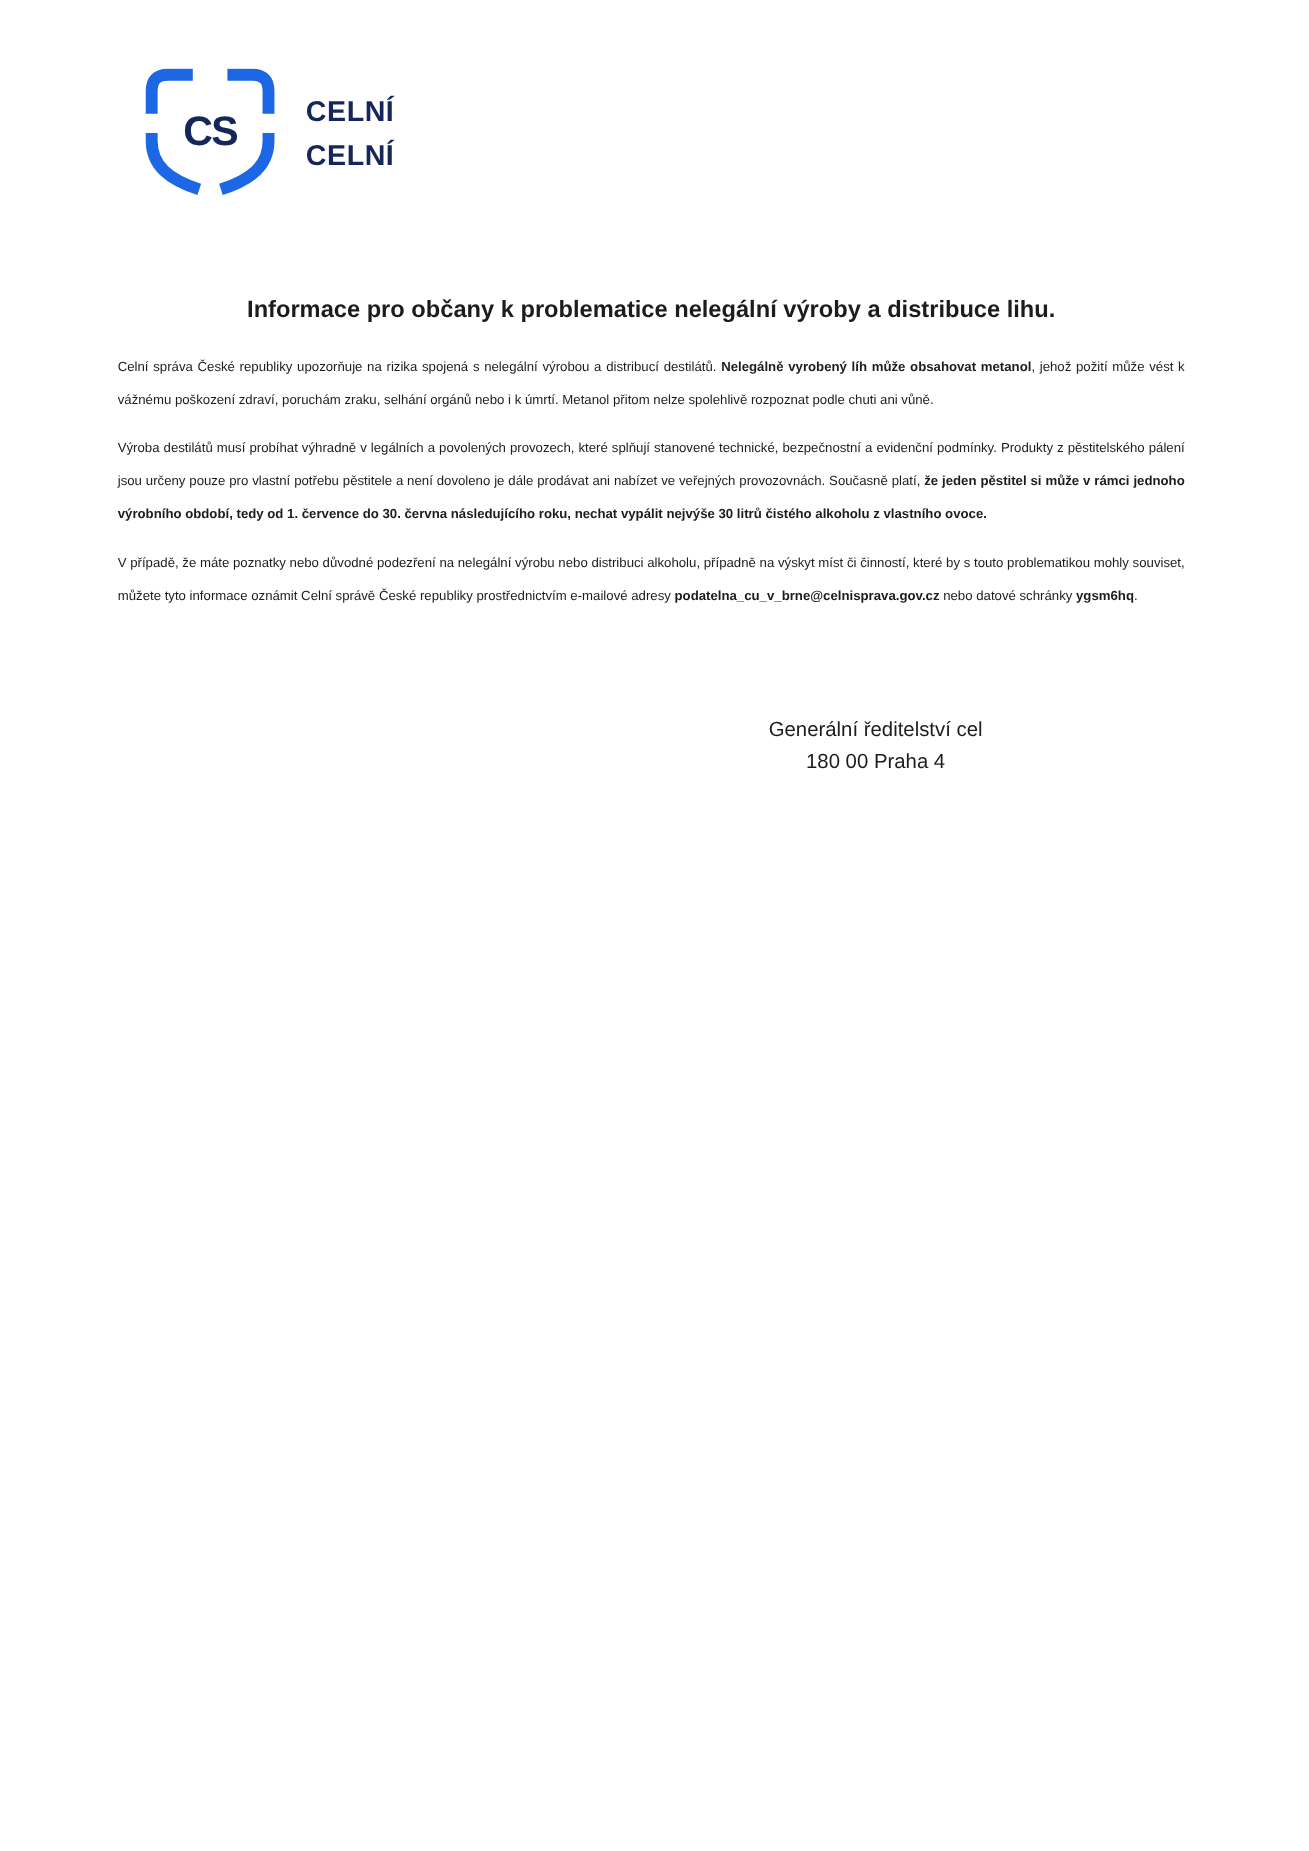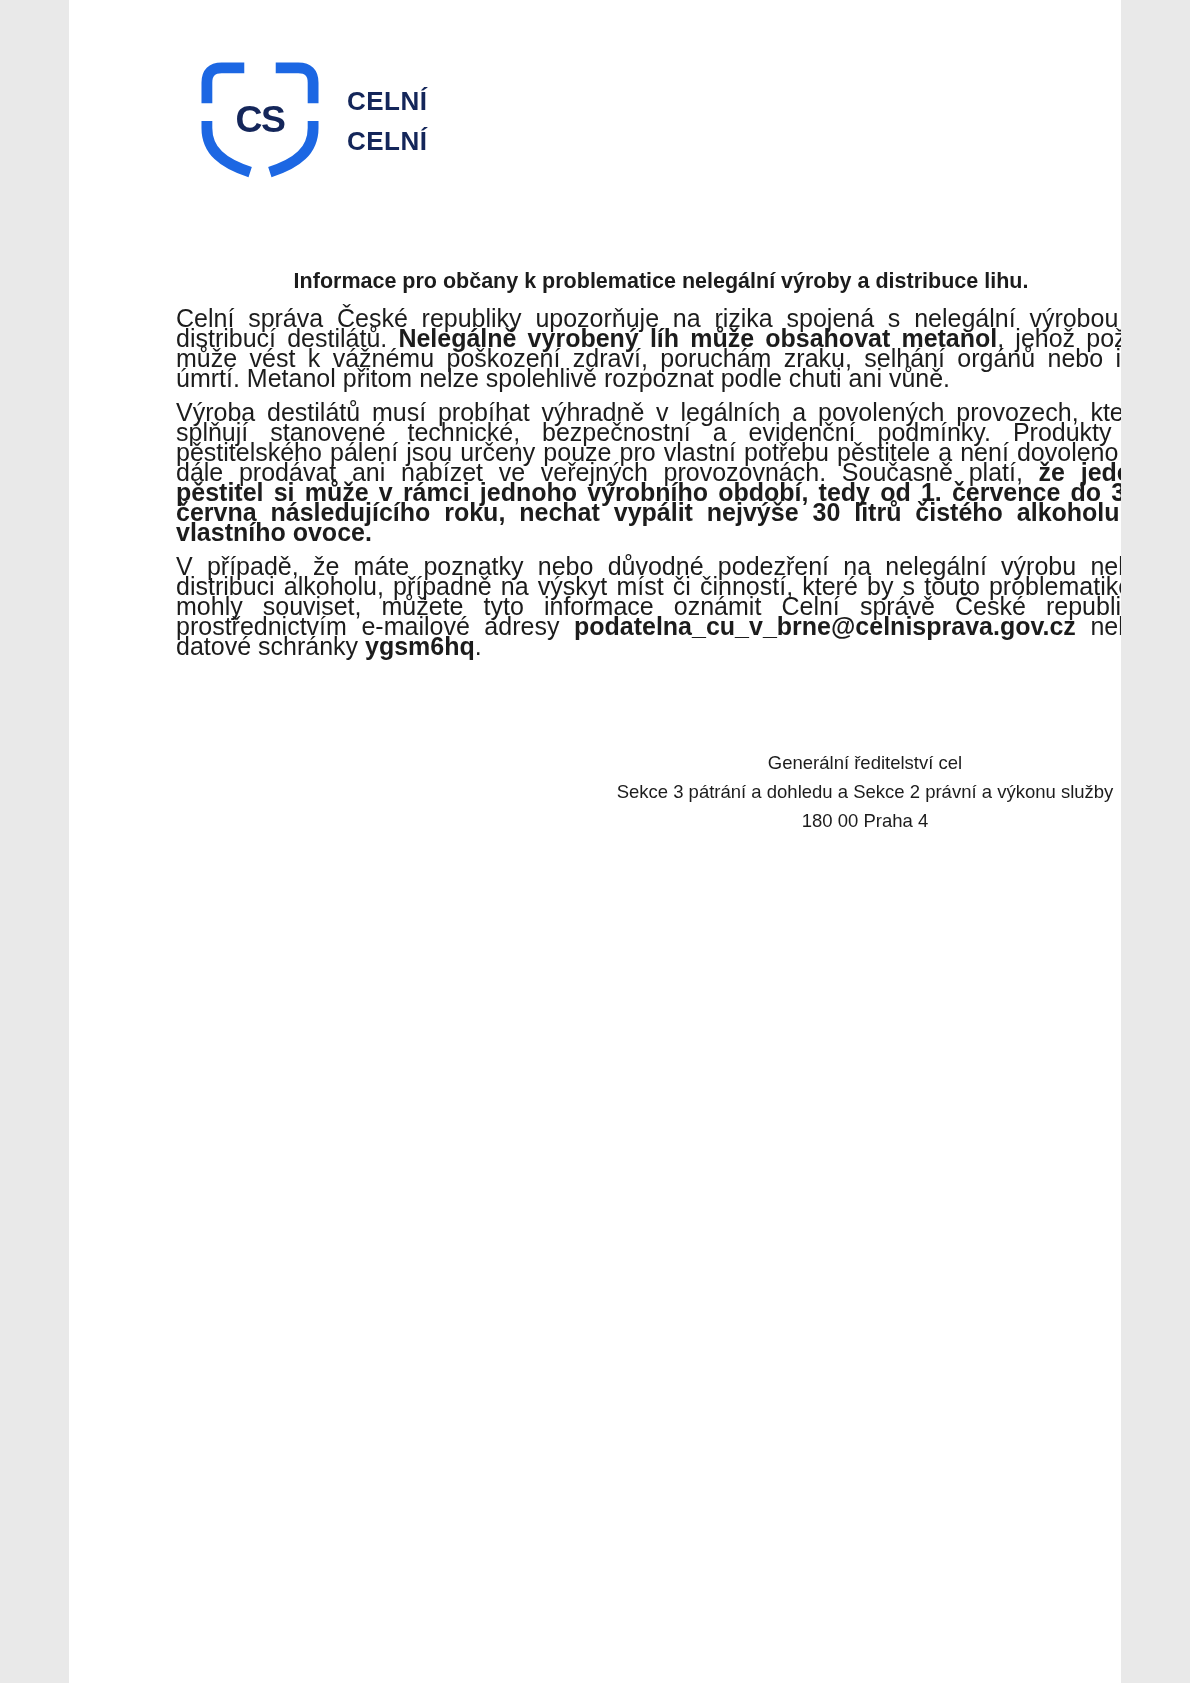--- a/index.html
+++ b/index.html
@@ -1,18 +1,18 @@
 <!DOCTYPE html>
 <html lang="cs" style="--bracket_blue: #1C67E3; --navy: #14265A; --ink: #1C1C1C;"><head>
 <meta charset="utf-8">
 <style>
   html,body { margin:0; padding:0; background:#e9e9e9; }
   .page {
     position:relative;
-    width:1052px; height:1683px;
+    width:1190px; height:1683px;
     margin:0 auto;
     background:#ffffff;
     font-family:"Liberation Sans","DejaVu Sans",sans-serif;
     color:#1c1c1c;
     overflow:hidden;
   }
   
   .logo { position:absolute; left:130px; top:62px; display:flex; align-items:center; gap:26px; }
   .shield { width:122px; height:118px; display:block; }
   .shield path { stroke:var(--bracket_blue,#1C67E3); stroke-width:11; fill:none; }
@@ -21,27 +21,27 @@
     font-family:"Liberation Sans","DejaVu Sans",sans-serif;
     font-weight:bold; font-size:38px; letter-spacing:-1.5px;
   }
   .wordmark {
     color:var(--navy,#14265A);
     font-weight:bold; font-size:26px; line-height:40px; letter-spacing:0.5px;
   }
   
   .content { position:absolute; left:107px; top:266px; width:970px; }
   .doc-title {
-    margin:0 0 12px 0;
+    margin:0 0 22px 0;
     font-size:21.5px; font-weight:bold; line-height:30px;
     text-align:center;
   }
   p.body-par {
     margin:2px 0 14px 0;
-    font-size:25px; line-height:20px;
+    font-size:12px; line-height:30px;
     text-align:justify;
     text-justify:inter-word;
   }
   .b { font-weight:bold; }
   
   .signature {
     margin:92px 0 13px auto;
     width:562px;
     text-align:center;
     font-size:18.5px; line-height:29px;
@@ -72,18 +72,17 @@
     <h1 class="doc-title">Informace pro občany k problematice nelegální výroby a distribuce lihu.</h1>
 
     <p class="body-par"><span>Celní správa České republiky upozorňuje na rizika spojená s nelegální výrobou a distribucí destilátů. </span><span class="b">Nelegálně vyrobený líh může obsahovat metanol</span><span>, jehož požití může vést k vážnému poškození zdraví, poruchám zraku, selhání orgánů nebo i k úmrtí. Metanol přitom nelze spolehlivě rozpoznat podle chuti ani vůně.</span></p>
 
     <p class="body-par"><span>Výroba destilátů musí probíhat výhradně v legálních a povolených provozech, které splňují stanovené technické, bezpečnostní a evidenční podmínky. Produkty z pěstitelského pálení jsou určeny pouze pro vlastní potřebu pěstitele a není dovoleno je dále prodávat ani nabízet ve veřejných provozovnách. Současně platí, </span><span class="b">že jeden pěstitel si může v rámci jednoho výrobního období, tedy od 1. července do 30. června následujícího roku, nechat vypálit nejvýše 30 litrů čistého alkoholu z vlastního ovoce.</span></p>
 
     <p class="body-par"><span>V případě, že máte poznatky nebo důvodné podezření na nelegální výrobu nebo distribuci alkoholu, případně na výskyt míst či činností, které by s touto problematikou mohly souviset, můžete tyto informace oznámit Celní správě České republiky prostřednictvím e-mailové adresy </span><span class="b">podatelna_cu_v_brne@celnisprava.gov.cz</span><span> nebo datové schránky </span><span class="b">ygsm6hq</span><span>.</span></p>
 
     <div class="signature">
       <div>Generální ředitelství cel</div>
-      <div>Sekce 3 pátrání a dohledu a Sekce 2 právní a výkonu služby</div>
       <div>180 00 Praha 4</div>
     </div>
 
   </div>
 </div>
 
 </body></html>

